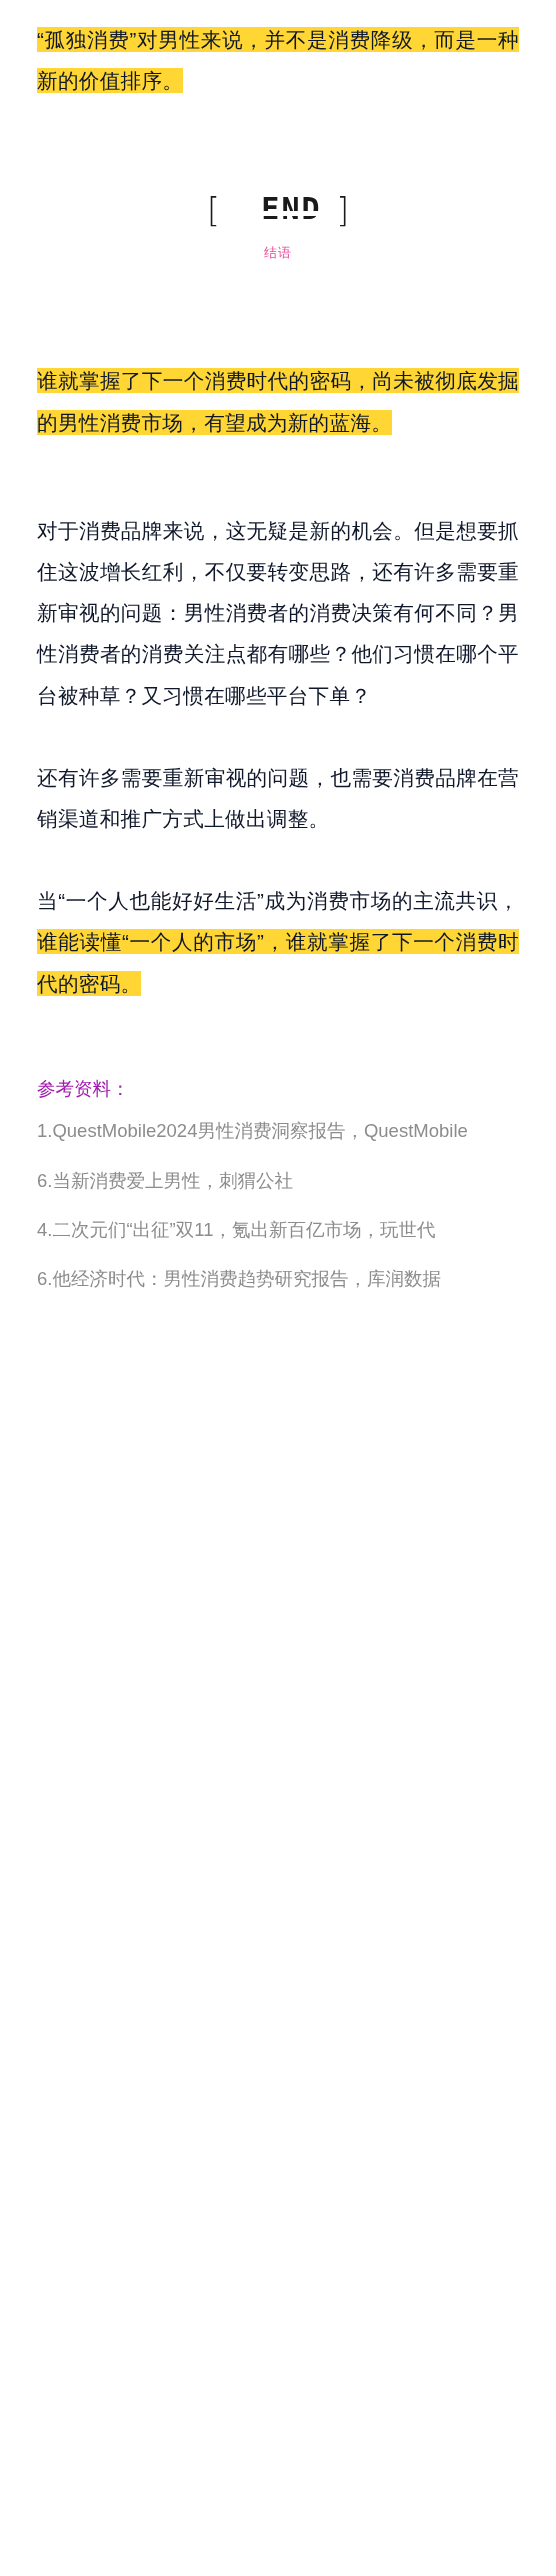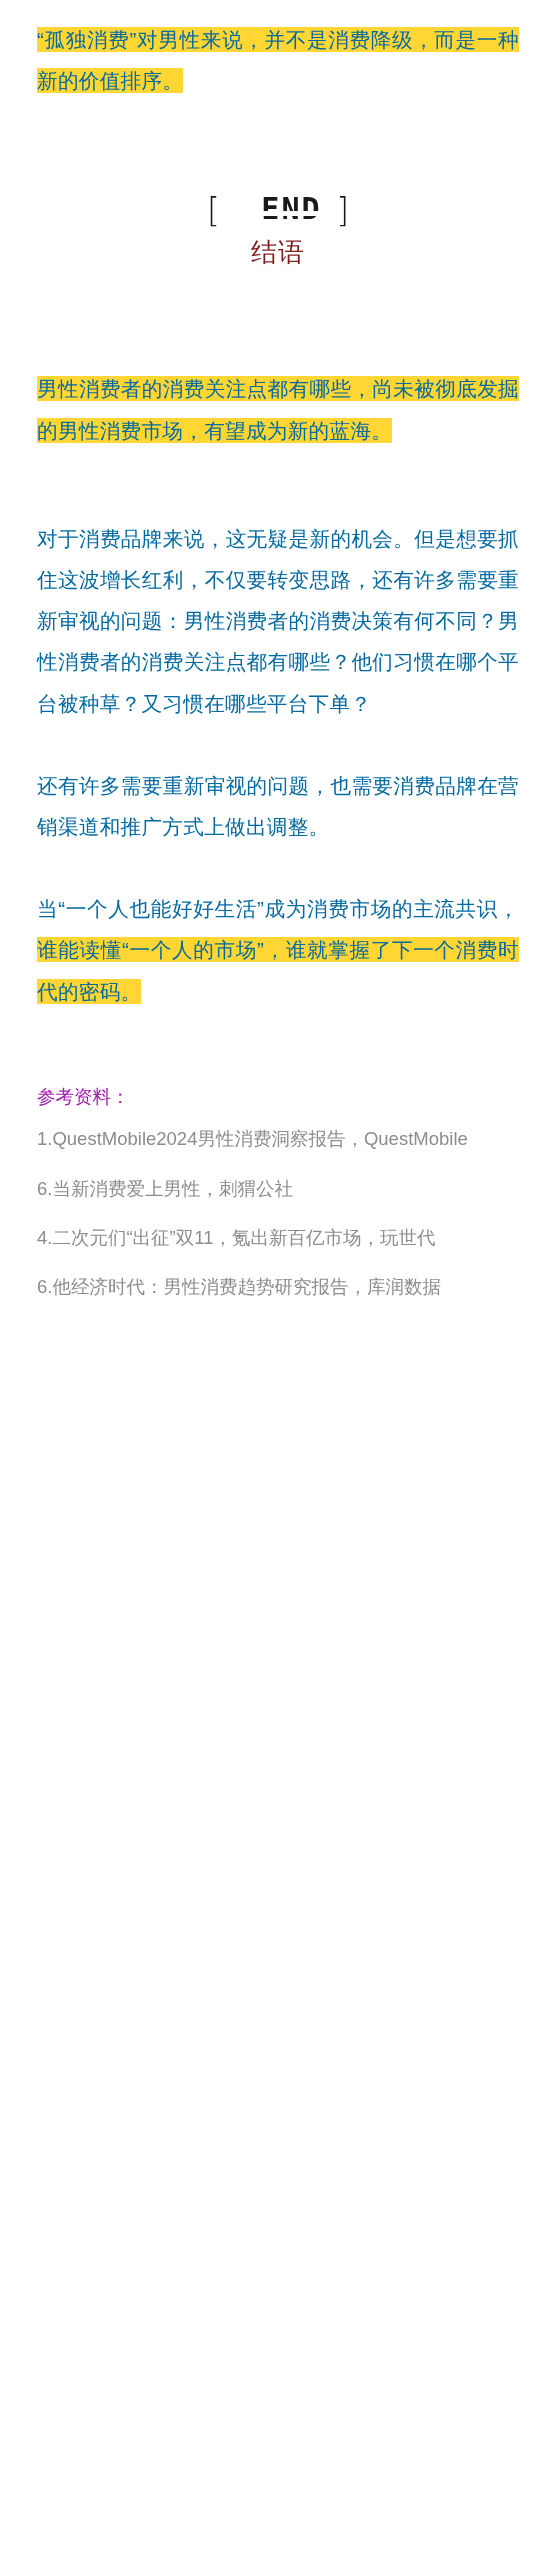--- a/index.html
+++ b/index.html
@@ -20,21 +20,21 @@
     box-sizing: border-box;
     padding: 18.5px 37px 31px 37px;
     background: #ffffff;
   }
 
   
   .para {
     font-size: 20.6px;
     line-height: 2.0;
     letter-spacing: 0.3px;
-    color: #0369a1;
+    color: #0f172a;
     margin: 0;
     text-align: justify;
     word-break: break-all;
   }
   .para .hl {
     background: #ffd633;
     padding: 1px 0;
     box-decoration-break: clone;
     -webkit-box-decoration-break: clone;
   }
@@ -76,23 +76,23 @@
   .end-word::after {
     content: "";
     position: absolute;
     left: -1px;
     right: -1px;
     top: 52%;
     height: 4.6px;
     background: #ffffff;
   }
   .end-sub {
-    margin-top: 3px;
-    font-size: 26px;
-    color: #7f1d1d;
+    margin-top: 12px;
+    font-size: 13px;
+    color: #ec4899;
     letter-spacing: 1px;
   }
 
   
   .ref-title {
     font-size: 18.5px;
     color: #a21caf;
     line-height: 1.9;
     margin: 0 0 7.2px 0;
   }
@@ -118,21 +118,21 @@
     <div class="end-row">
       <span class="bracket">[</span>
       <span class="end-word">END</span>
       <span class="bracket">]</span>
     </div>
     <div class="end-sub">结语</div>
   </div>
 
   <div class="spacer-xl"></div>
 
-  <p class="para"><span class="hl">男性消费者的消费关注点都有哪些，尚未被彻底发掘的男性消费市场，有望成为新的蓝海。</span></p>
+  <p class="para"><span class="hl">谁就掌握了下一个消费时代的密码，尚未被彻底发掘的男性消费市场，有望成为新的蓝海。</span></p>
 
   <div class="spacer-lg"></div>
 
   <p class="para">对于消费品牌来说，这无疑是新的机会。但是想要抓住这波增长红利，不仅要转变思路，还有许多需要重新审视的问题：男性消费者的消费决策有何不同？男性消费者的消费关注点都有哪些？他们习惯在哪个平台被种草？又习惯在哪些平台下单？</p>
 
   <div class="spacer-md"></div>
 
   <p class="para">还有许多需要重新审视的问题，也需要消费品牌在营销渠道和推广方式上做出调整。</p>
 
   <div class="spacer-md"></div>

